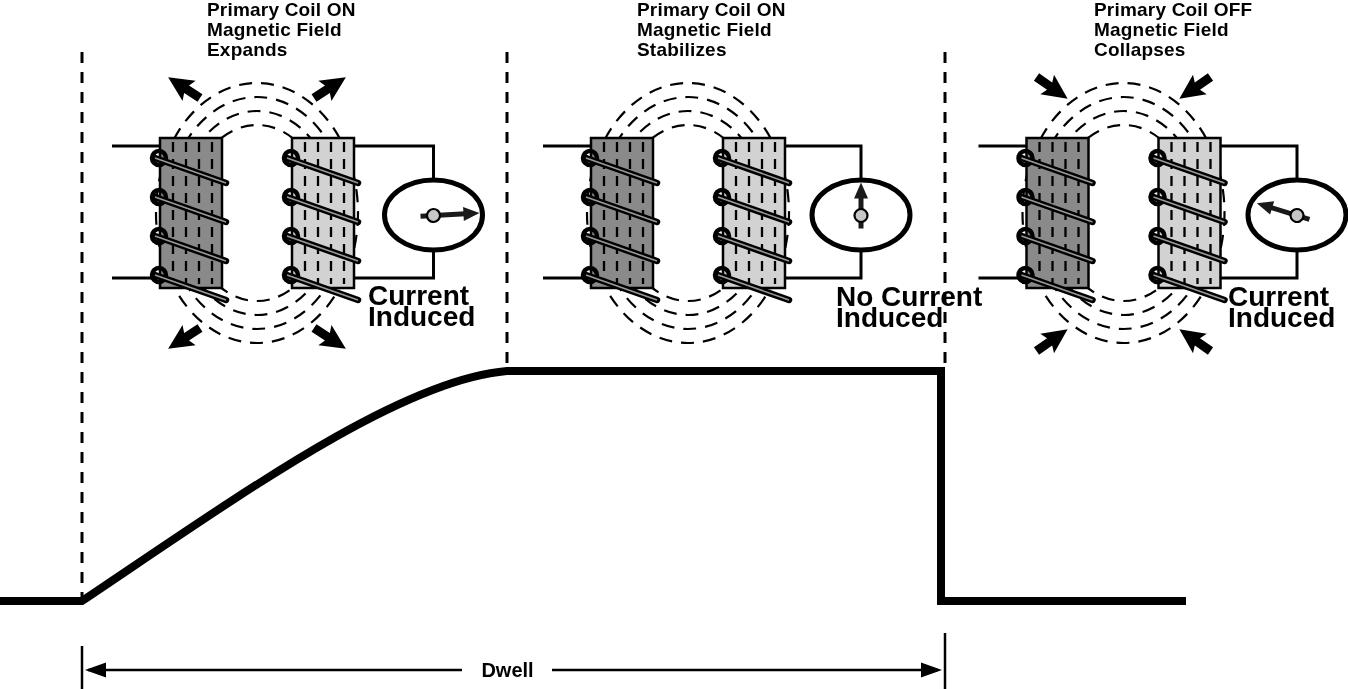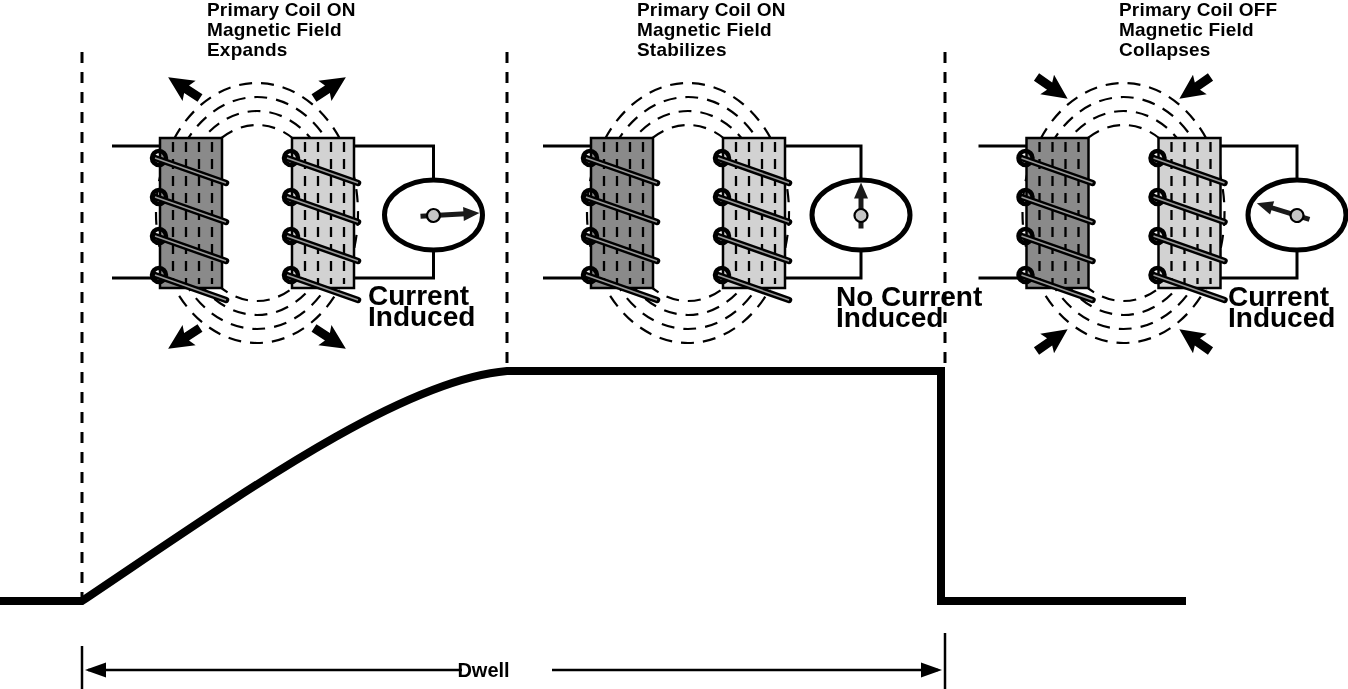--- a/index.html
+++ b/index.html
@@ -237,25 +237,25 @@
     <polygon points="85,670 106,662.5 106,677.5" fill="#000"></polygon>
     <polygon points="942,670 921,662.5 921,677.5" fill="#000"></polygon>
   </svg>
 
   <div class="txt panel-title" style="left:207px;top:0px;">Primary Coil ON
 Magnetic Field
 Expands</div>
   <div class="txt panel-title" style="left:637px;top:0px;">Primary Coil ON
 Magnetic Field
 Stabilizes</div>
-  <div class="txt panel-title" style="left:1119px;top:0px;">Primary Coil OFF
+  <div class="txt panel-title" style="left:1094px;top:0px;">Primary Coil OFF
 Magnetic Field
 Collapses</div>
 
   <div class="txt meter-label" style="left:368px;top:285px;">Current
 Induced</div>
   <div class="txt meter-label" style="left:797px;top:286px;margin-left:39px;">No Current
 Induced</div>
   <div class="txt meter-label" style="left:1228px;top:286px;">Current
 Induced</div>
 
-  <div class="txt dwell-label" style="left:436px;top:660px;width:95px;">Dwell</div>
+  <div class="txt dwell-label" style="left:460px;top:660px;width:95px;">Dwell</div>
 </div>
 
 </body></html>

